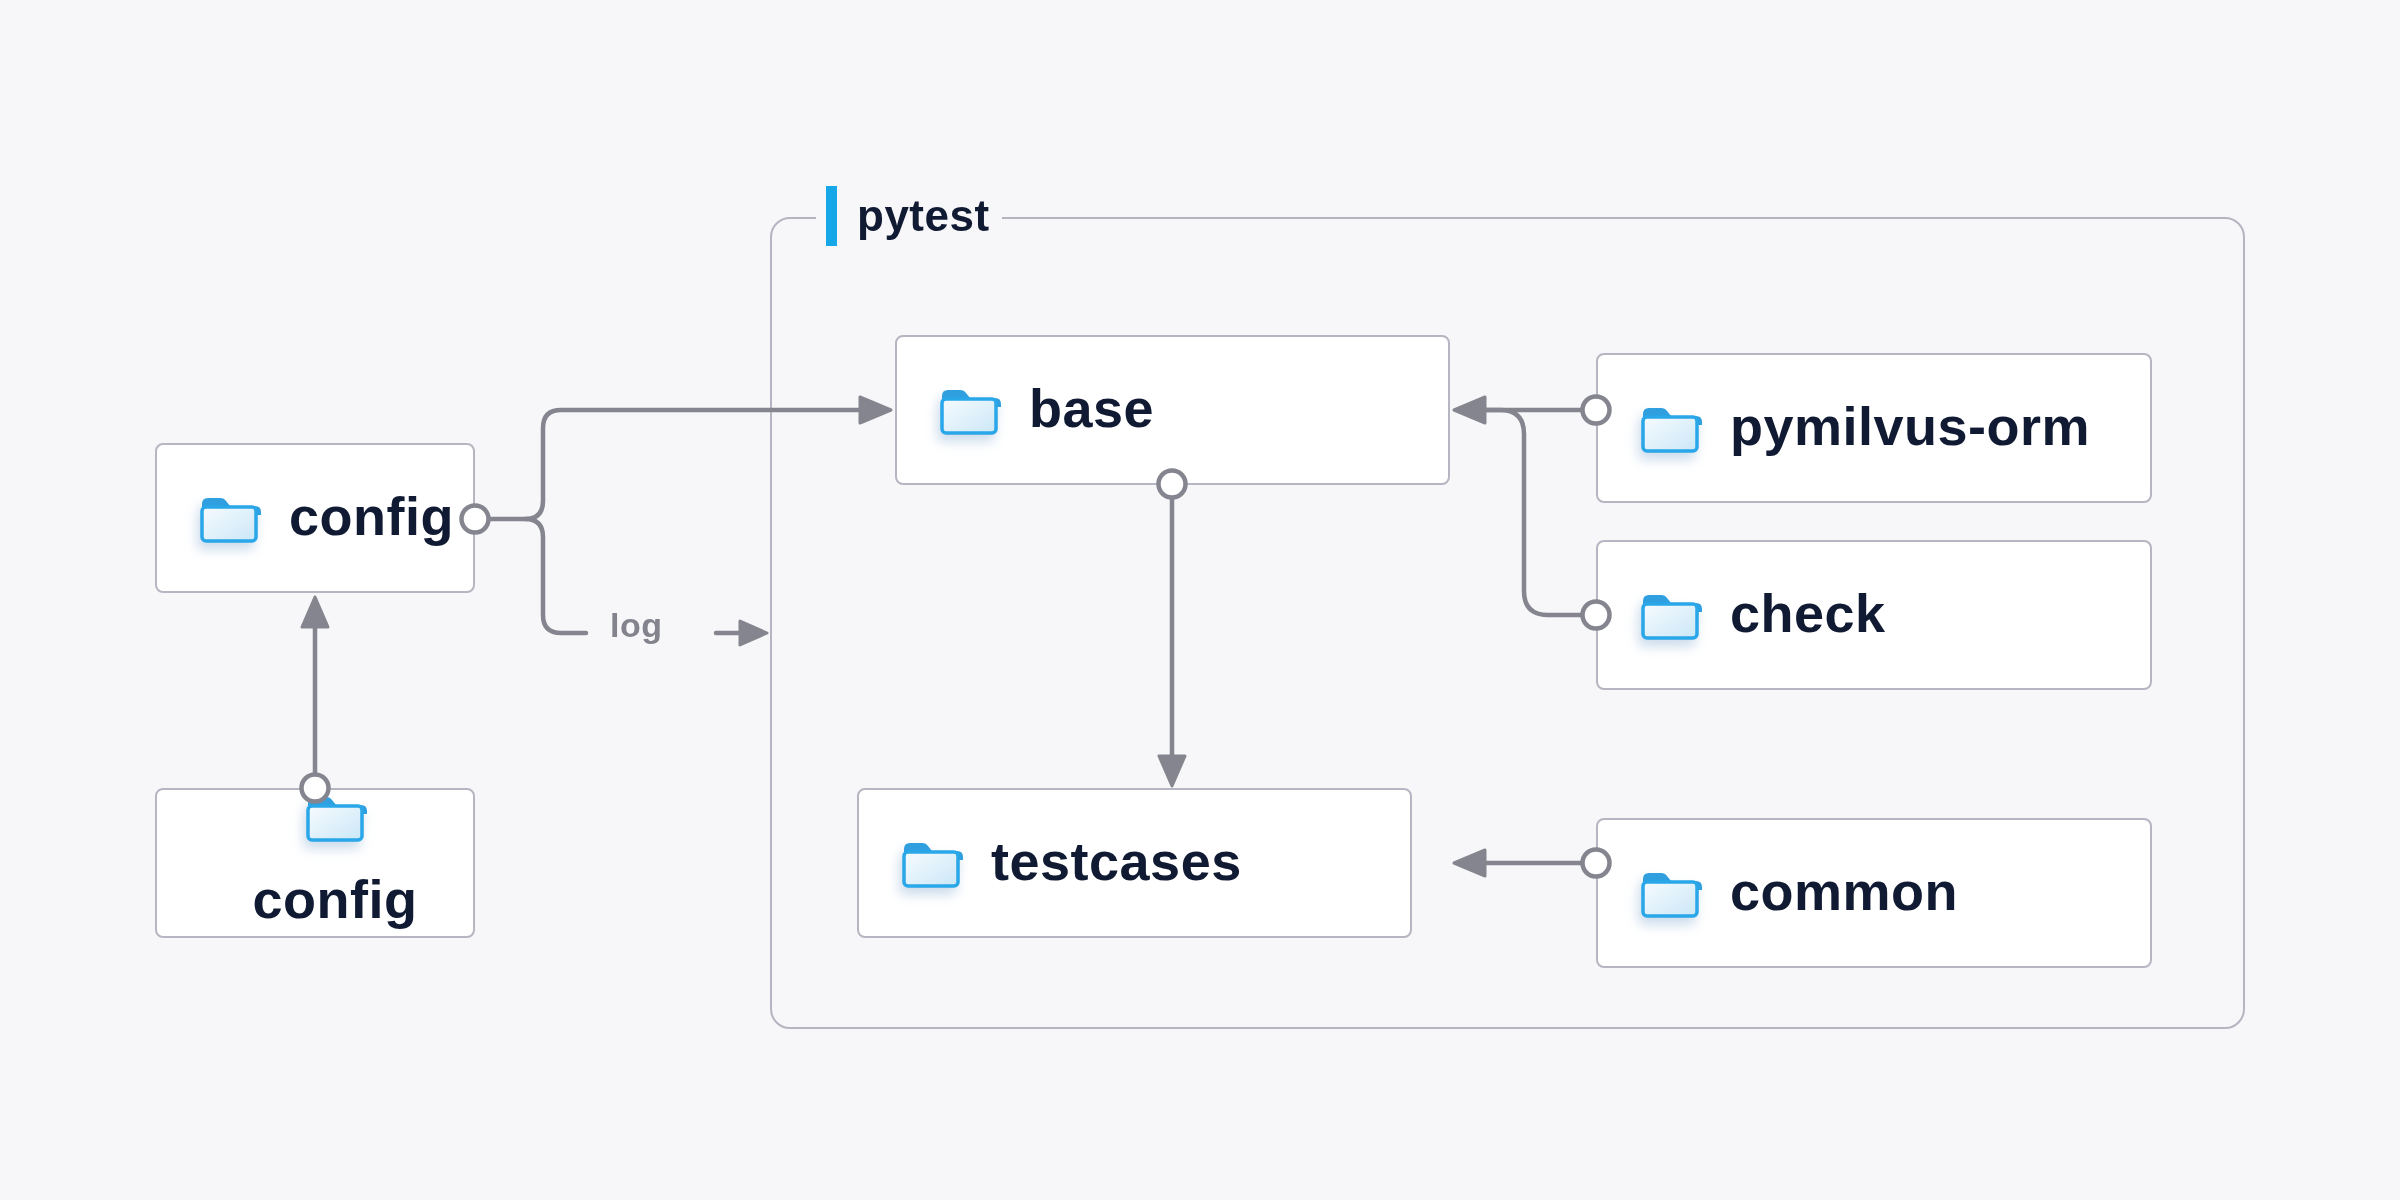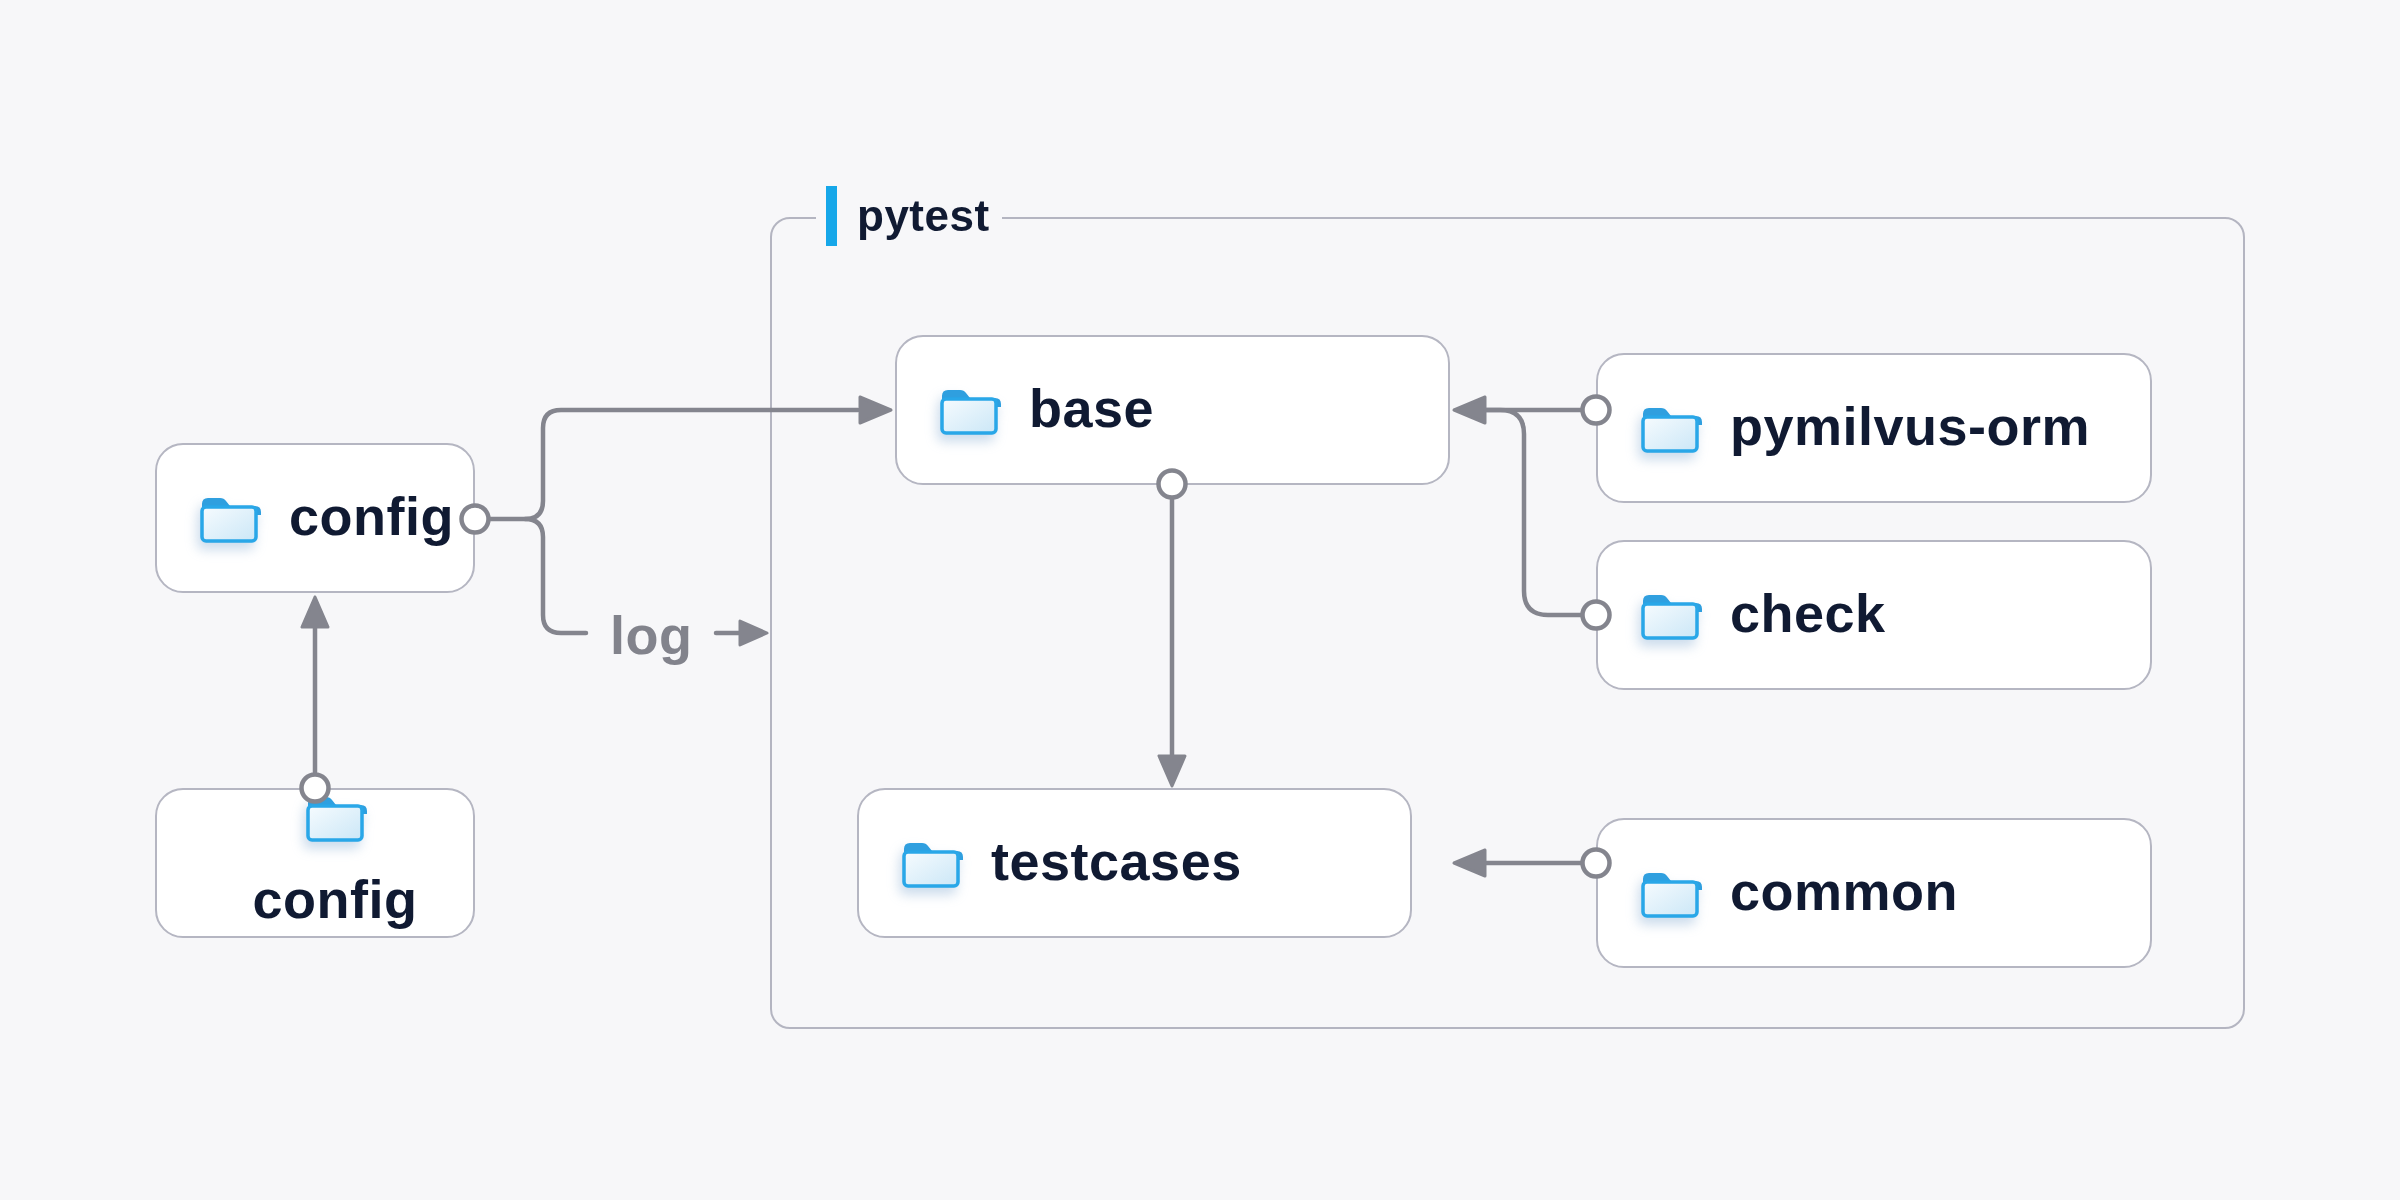--- a/index.html
+++ b/index.html
@@ -26,21 +26,21 @@
     width:11px;height:60px;background:#16a7e9;display:inline-block;
   }
   .group-label .text{
     font-size:44px;font-weight:700;color:#101a32;letter-spacing:.5px;
     line-height:70px;white-space:nowrap;
   }
 
   
   .node{
     position:absolute;height:150px;box-sizing:border-box;
-    background:#ffffff;border:2.5px solid #b5b6c2;border-radius:28px;
+    background:#ffffff;border:2.5px solid #b5b6c2;border-radius:8px;
     display:flex;align-items:center;gap:28px;padding-left:40px;
     z-index:2;
   }
   .node .label{
     font-size:54px;font-weight:700;color:#101a32;letter-spacing:.5px;
     white-space:nowrap;line-height:1;padding-bottom:4px;
   }
   .folder{
     width:64px;height:54px;flex:0 0 auto;
     filter:drop-shadow(-3px 7px 6px rgba(110,155,200,.35));
@@ -56,21 +56,21 @@
 
   
   svg.edges{position:absolute;left:0;top:0;width:2400px;height:1200px;z-index:3;pointer-events:none;}
   .edge-line{stroke:#84858e;stroke-width:4.5;fill:none;stroke-linecap:round;stroke-linejoin:round;}
   .edge-dot{fill:#ffffff;stroke:#84858e;stroke-width:4.5;}
   .edge-head{fill:#84858e;stroke:#84858e;stroke-width:3;stroke-linejoin:round;}
 
   
   .edge-label{
     position:absolute;left:610px;top:608px;z-index:3;
-    font-size:54px;font-weight:600;color:#82838c;line-height:1;letter-spacing:.5px;
+    font-size:34px;font-weight:600;color:#82838c;line-height:1;letter-spacing:.5px;
   }
 </style>
 </head>
 <body>
 
 <svg width="0" height="0" style="position:absolute" aria-hidden="true">
   <defs>
     <linearGradient id="foldg" x1="0" y1="0" x2="1" y2="1">
       <stop offset="0" stop-color="#f6fbfe"></stop>
       <stop offset="1" stop-color="#cbe7f7"></stop>

